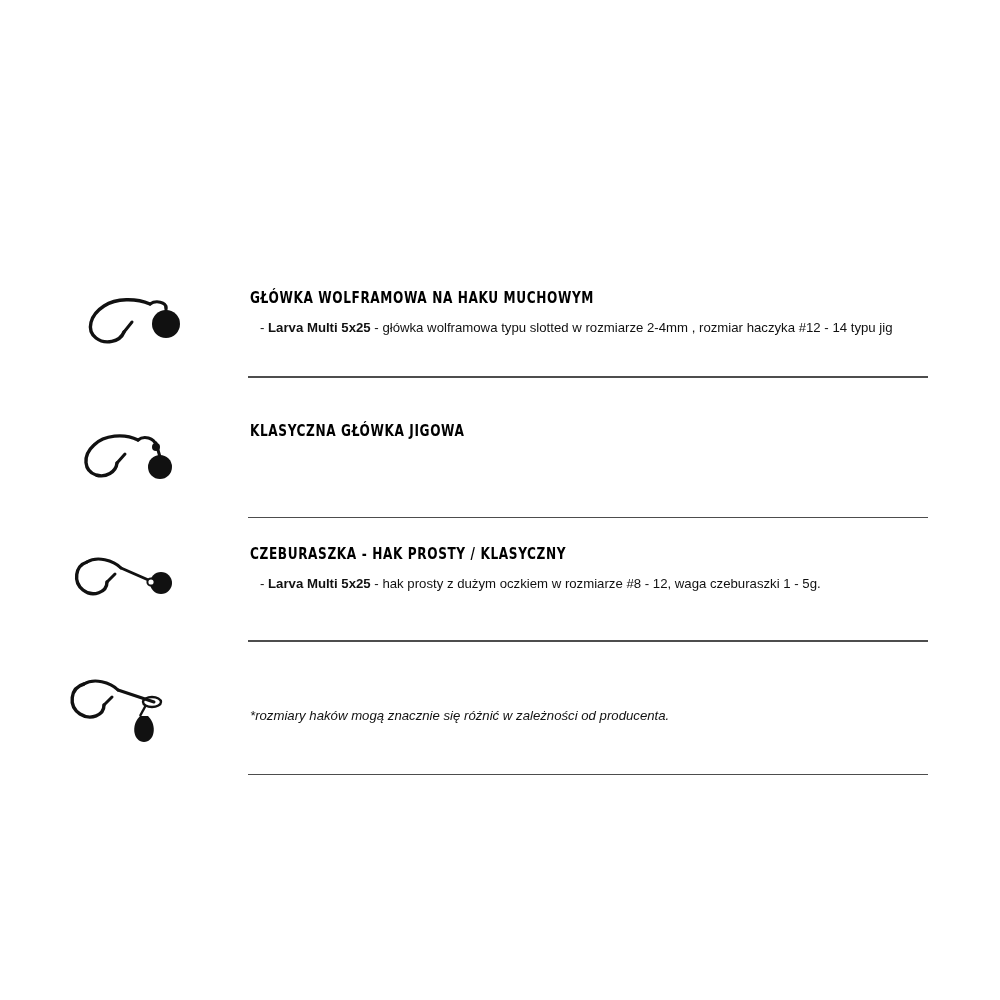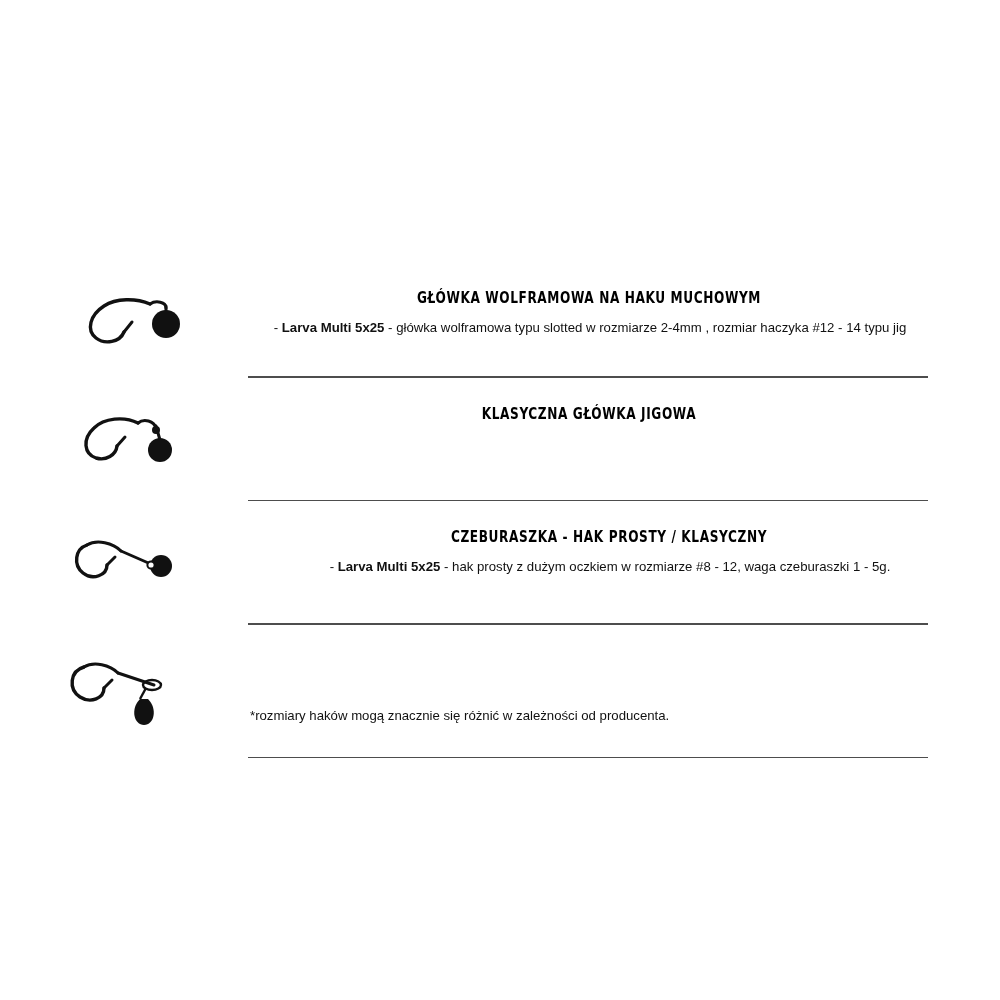--- a/index.html
+++ b/index.html
@@ -35,63 +35,63 @@
     width: 250px;
     flex: 0 0 250px;
     display: flex;
     justify-content: center;
     align-items: flex-start;
     padding-top: 8px;
   }
   .txt {
     flex: 1 1 auto;
     padding-right: 72px;
-    text-align: center;
   }
   .heading {
     font-family: "DejaVu Sans", sans-serif;
     font-weight: bold;
     font-size: 13.5px;
     letter-spacing: 0.6px;
     color: #000000;
     text-transform: uppercase;
     font-stretch: condensed;
     transform: scaleY(1.18);
     transform-origin: left top;
     margin: 0 0 14px 0;
     white-space: nowrap;
   }
   .desc {
     font-size: 13.2px;
     line-height: 1.45;
     color: #111111;
-    margin: 0;
+    margin: 8px;
     padding-left: 2px;
   }
   .desc b {
     font-weight: bold;
   }
   .desc .ind {
     display: block;
     padding-left: 86px;
   }
   .rule {
     height: 1.6px;
     background: #4d4d4d;
     margin: 0 72px 0 248px;
   }
   .r1 { padding-bottom: 18px; }
-  .r2 { padding-top: 26px; padding-bottom: 26px; }
-  .r3 { padding-top: 26px; padding-bottom: 26px; gap: 40px; }
+  .r2 { padding-top: 43px; padding-bottom: 26px; }
+  .r3 { padding-top: 26px; padding-bottom: 26px; }
   .r4 { padding-top: 26px; padding-bottom: 26px; }
   .footnote {
     position: absolute;
     left: 250px;
     top: 708px;
     font-size: 13.2px;
+    font-style: italic;
     color: #111111;
   }
   svg { display: block; }
 </style>
 </head>
 <body>
 
 <div class="page">
 
   <div class="rows">

